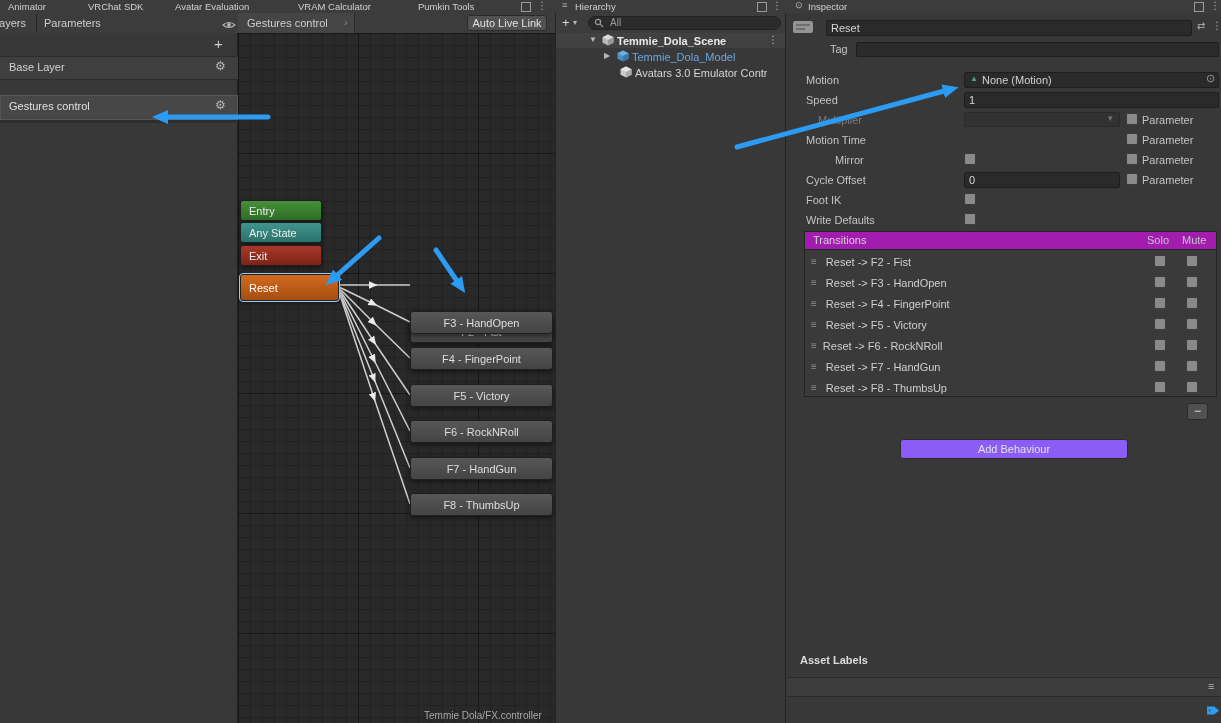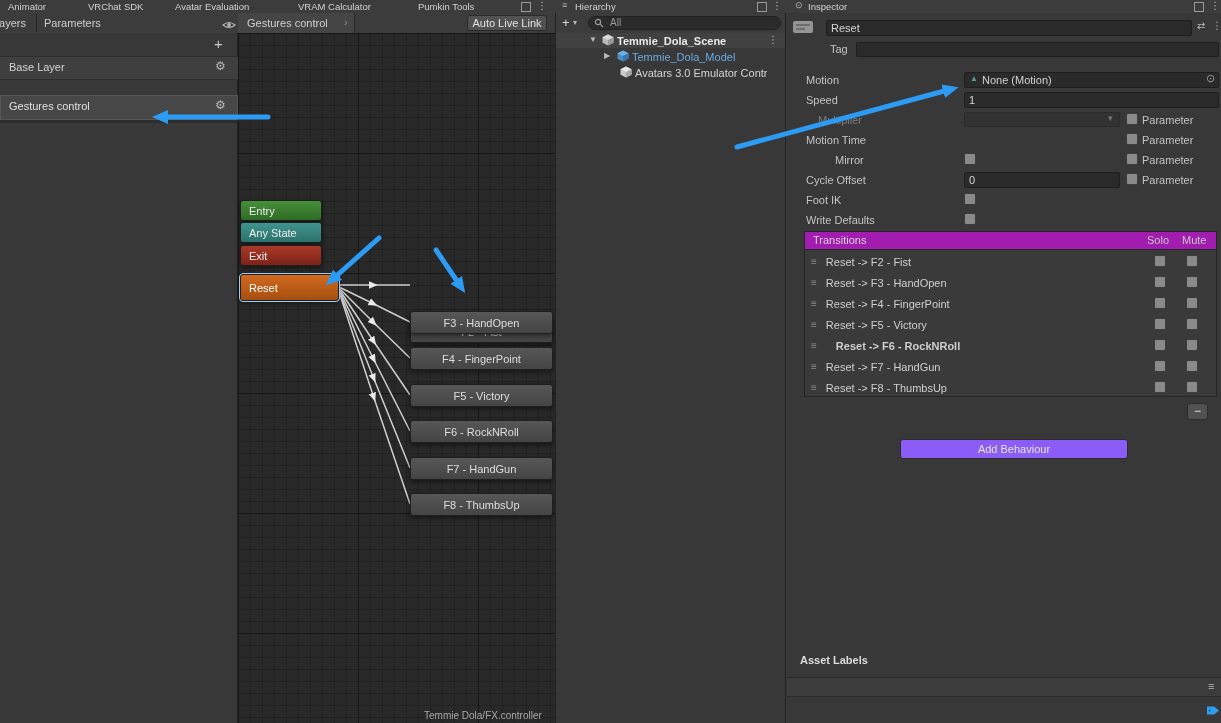--- a/index.html
+++ b/index.html
@@ -262,21 +262,21 @@
     <div class="cb" style="position:absolute;left:381px;top:4px;"></div>
   </div>
   <div class="trans-row" style="top:82px;">
     <span class="handle" style="margin-left:6px;">≡</span>
     <span class="label nowrap" style="margin-left:10px;color:#cfcfcf;">Reset -&gt; F5 - Victory</span>
     <div class="cb" style="position:absolute;left:349px;top:4px;"></div>
     <div class="cb" style="position:absolute;left:381px;top:4px;"></div>
   </div>
   <div class="trans-row" style="top:103px;">
     <span class="handle" style="margin-left:6px;">≡</span>
-    <span class="label nowrap" style="margin-left:20px;color:#cfcfcf;font-weight:bold;">Reset -&gt; F6 - RockNRoll</span>
+    <span class="label nowrap" style="margin-left:7px;color:#cfcfcf;">Reset -&gt; F6 - RockNRoll</span>
     <div class="cb" style="position:absolute;left:349px;top:4px;"></div>
     <div class="cb" style="position:absolute;left:381px;top:4px;"></div>
   </div>
   <div class="trans-row" style="top:124px;">
     <span class="handle" style="margin-left:6px;">≡</span>
     <span class="label nowrap" style="margin-left:10px;color:#cfcfcf;">Reset -&gt; F7 - HandGun</span>
     <div class="cb" style="position:absolute;left:349px;top:4px;"></div>
     <div class="cb" style="position:absolute;left:381px;top:4px;"></div>
   </div>
   <div class="trans-row" style="top:145px;">

